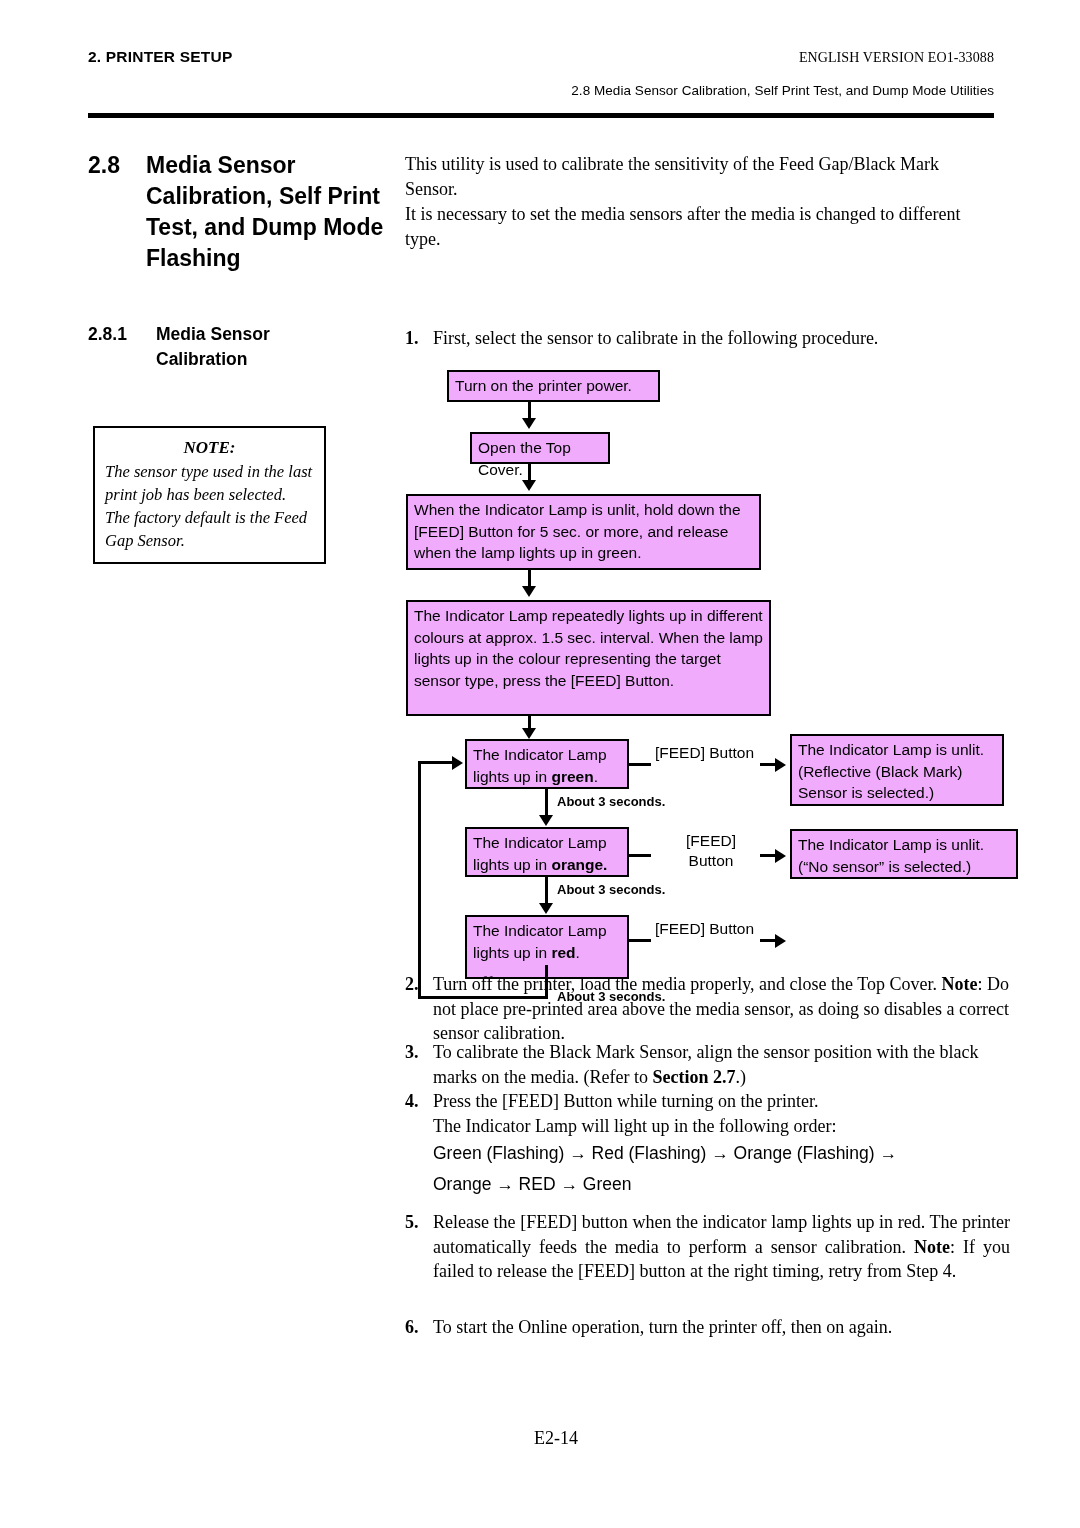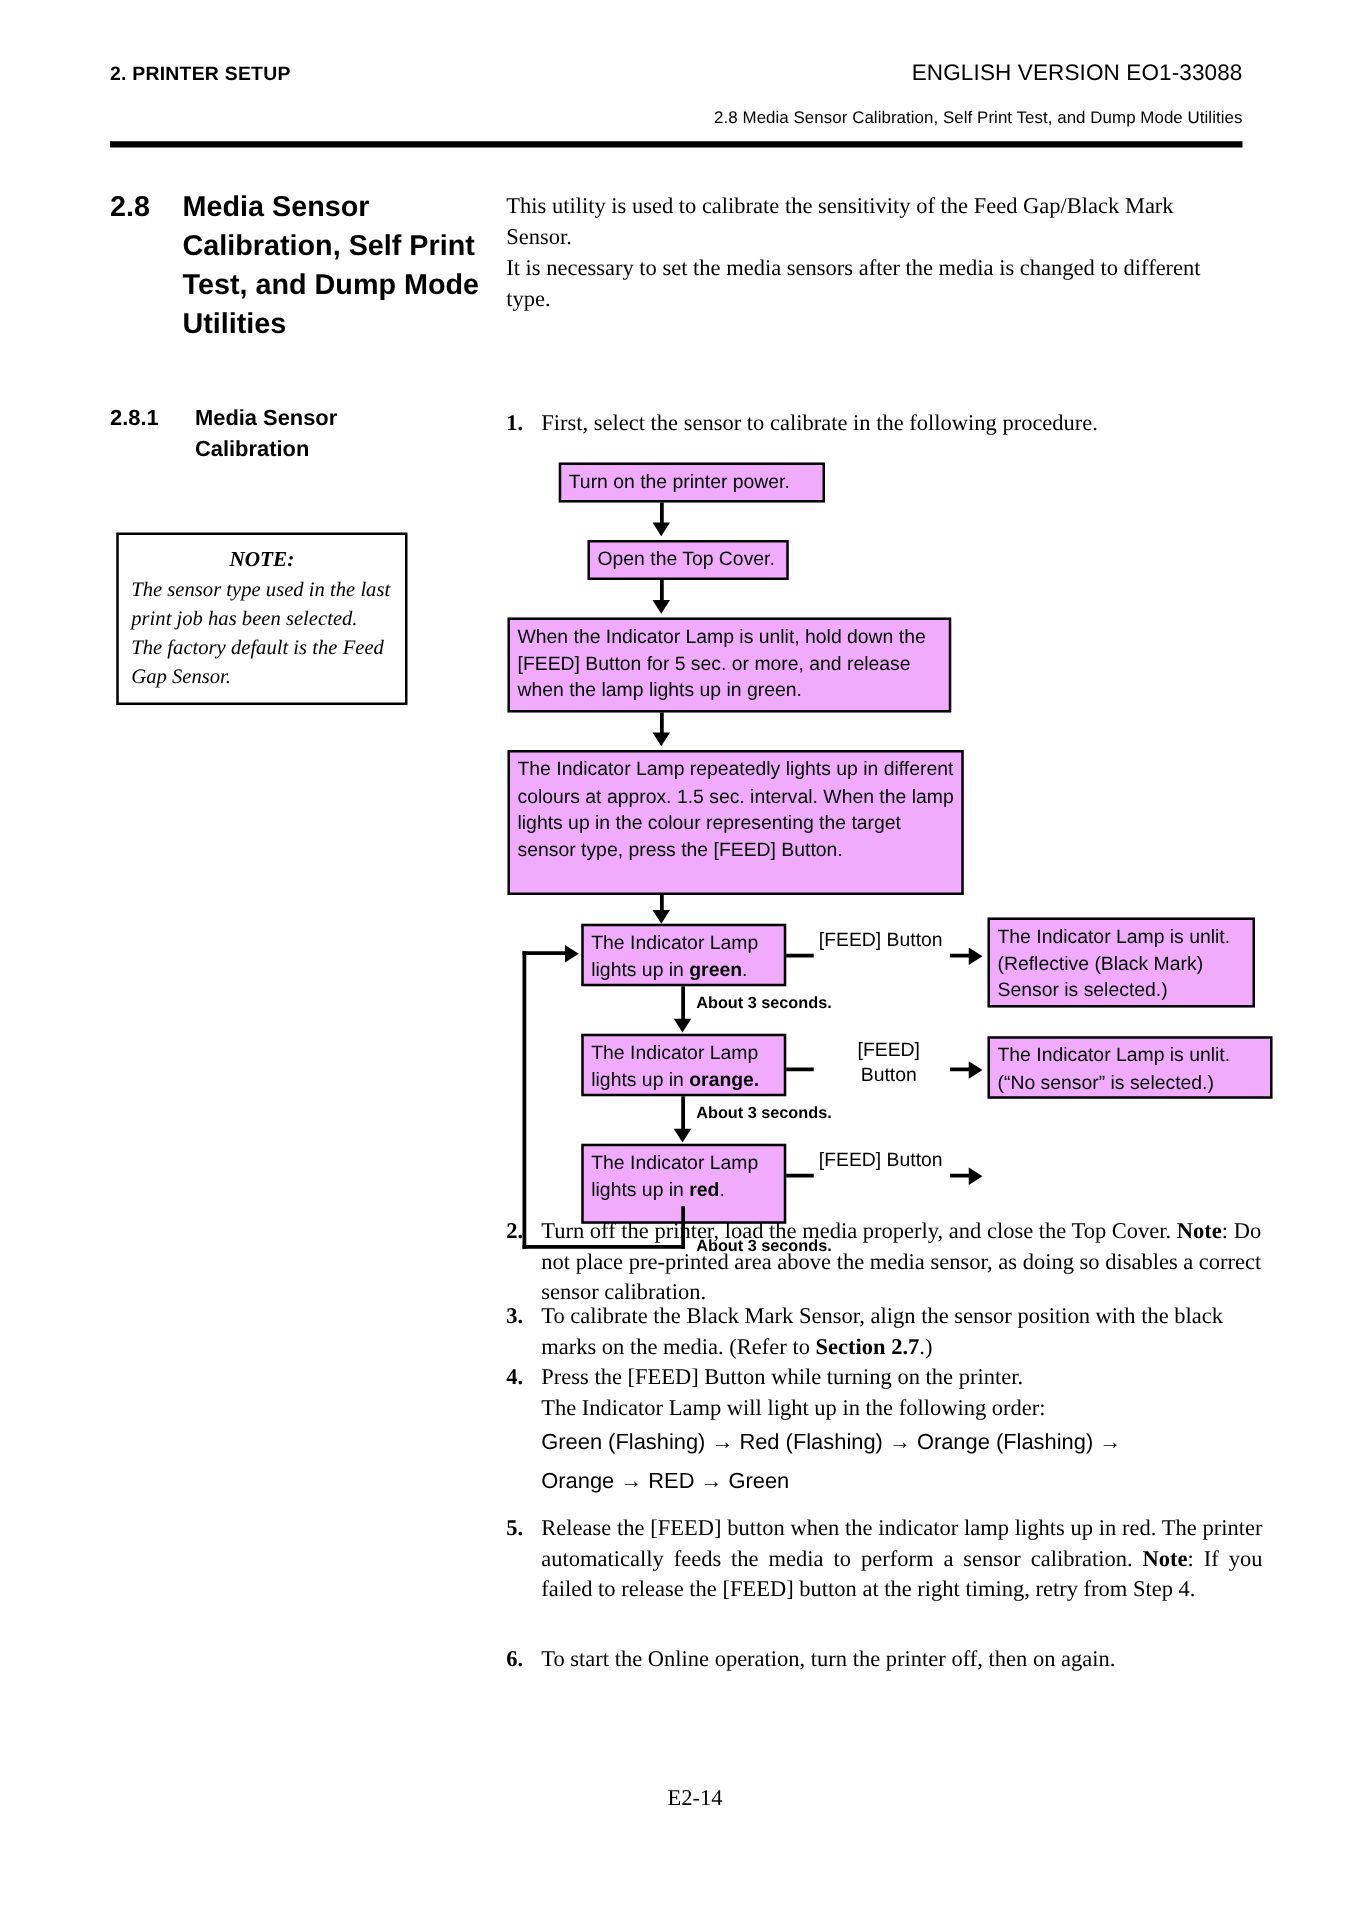--- a/index.html
+++ b/index.html
@@ -28,22 +28,22 @@
     justify-content: space-between;
     align-items: baseline;
   }
   .hdr-left {
     font-family: "Liberation Sans", sans-serif;
     font-weight: bold;
     font-size: 15.5px;
     letter-spacing: 0.2px;
   }
   .hdr-right {
-    font-family: Liberation Sans, sans-serif;
-    font-size: 18px;
+    font-family: Liberation Serif, serif;
+    font-size: 14px;
     letter-spacing: 0.1px;
   }
   .hdr-row2 {
     text-align: right;
     font-family: "Liberation Sans", sans-serif;
     font-size: 13.5px;
     margin-top: 17px;
     letter-spacing: 0.05px;
   }
   .hdr-rule {
@@ -231,21 +231,21 @@
     <span class="hdr-right">ENGLISH VERSION EO1-33088</span>
   </div>
   <div class="hdr-row2">2.8 Media Sensor Calibration, Self Print Test, and Dump Mode Utilities</div>
 </div>
 <div class="hdr-rule"></div>
 
 <div class="sec-title">
   <span class="num">2.8</span><span class="body">Media Sensor</span>
   <span class="ind">Calibration, Self Print</span>
   <span class="ind">Test, and Dump Mode</span>
-  <span class="ind">Utilities</span>
+  <span class="ind">Flashing</span>
 </div>
 
 <div style="position:absolute;left:405px;top:152px;width:590px;font-family:'Liberation Serif',serif;font-size:18px;line-height:25px;">
   <div>This utility is used to calibrate the sensitivity of the Feed Gap/Black Mark Sensor.</div>
   <div>It is necessary to set the media sensors after the media is changed to different type.</div>
 </div>
 
 <div class="sub-title">
   <span class="num">2.8.1</span><span>Media Sensor</span>
   <span class="ind">Calibration</span>
@@ -263,21 +263,21 @@
 </div>
 
 <div class="fc">
 
   <div class="fbox" style="left:42px; top:4px; width:213px; height:32px;">
     <span>Turn on the printer power.</span>
   </div>
   <div class="vline" style="left:123px; top:36px; height:20px;"></div>
   <div class="arrowdown" style="left:117px; top:52px;"></div>
 
-  <div class="fbox" style="left:65px; top:66px; width:161px; height:32px;">
+  <div class="fbox" style="left:65px; top:66px; width:140px; height:32px;">
     <span>Open the Top Cover.</span>
   </div>
   <div class="vline" style="left:123px; top:98px; height:20px;"></div>
   <div class="arrowdown" style="left:117px; top:114px;"></div>
 
   <div class="fbox" style="left:1px; top:128px; width:355px; height:76px;">
     <span>When the Indicator Lamp is unlit, hold down the [FEED] Button for 5 sec. or more, and release when the lamp lights up in green.</span>
   </div>
   <div class="vline" style="left:123px; top:204px; height:20px;"></div>
   <div class="arrowdown" style="left:117px; top:220px;"></div>

